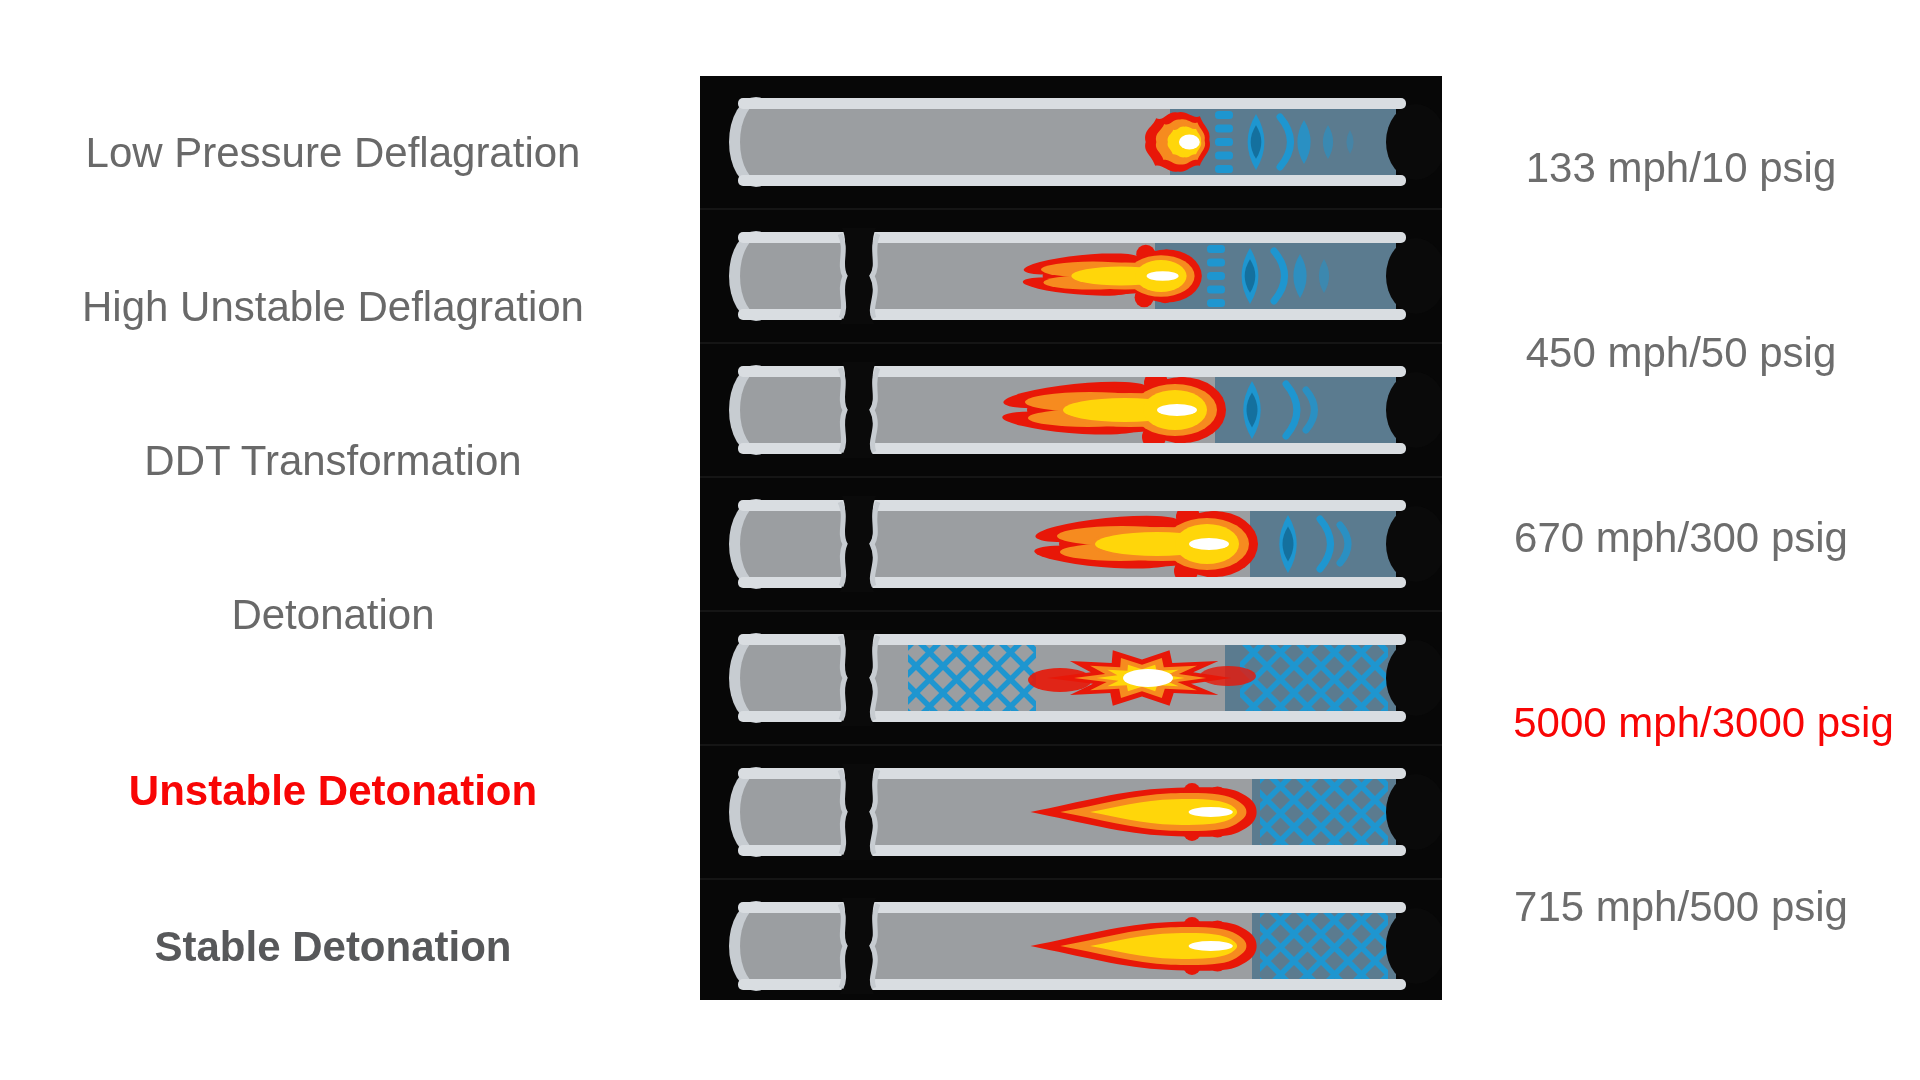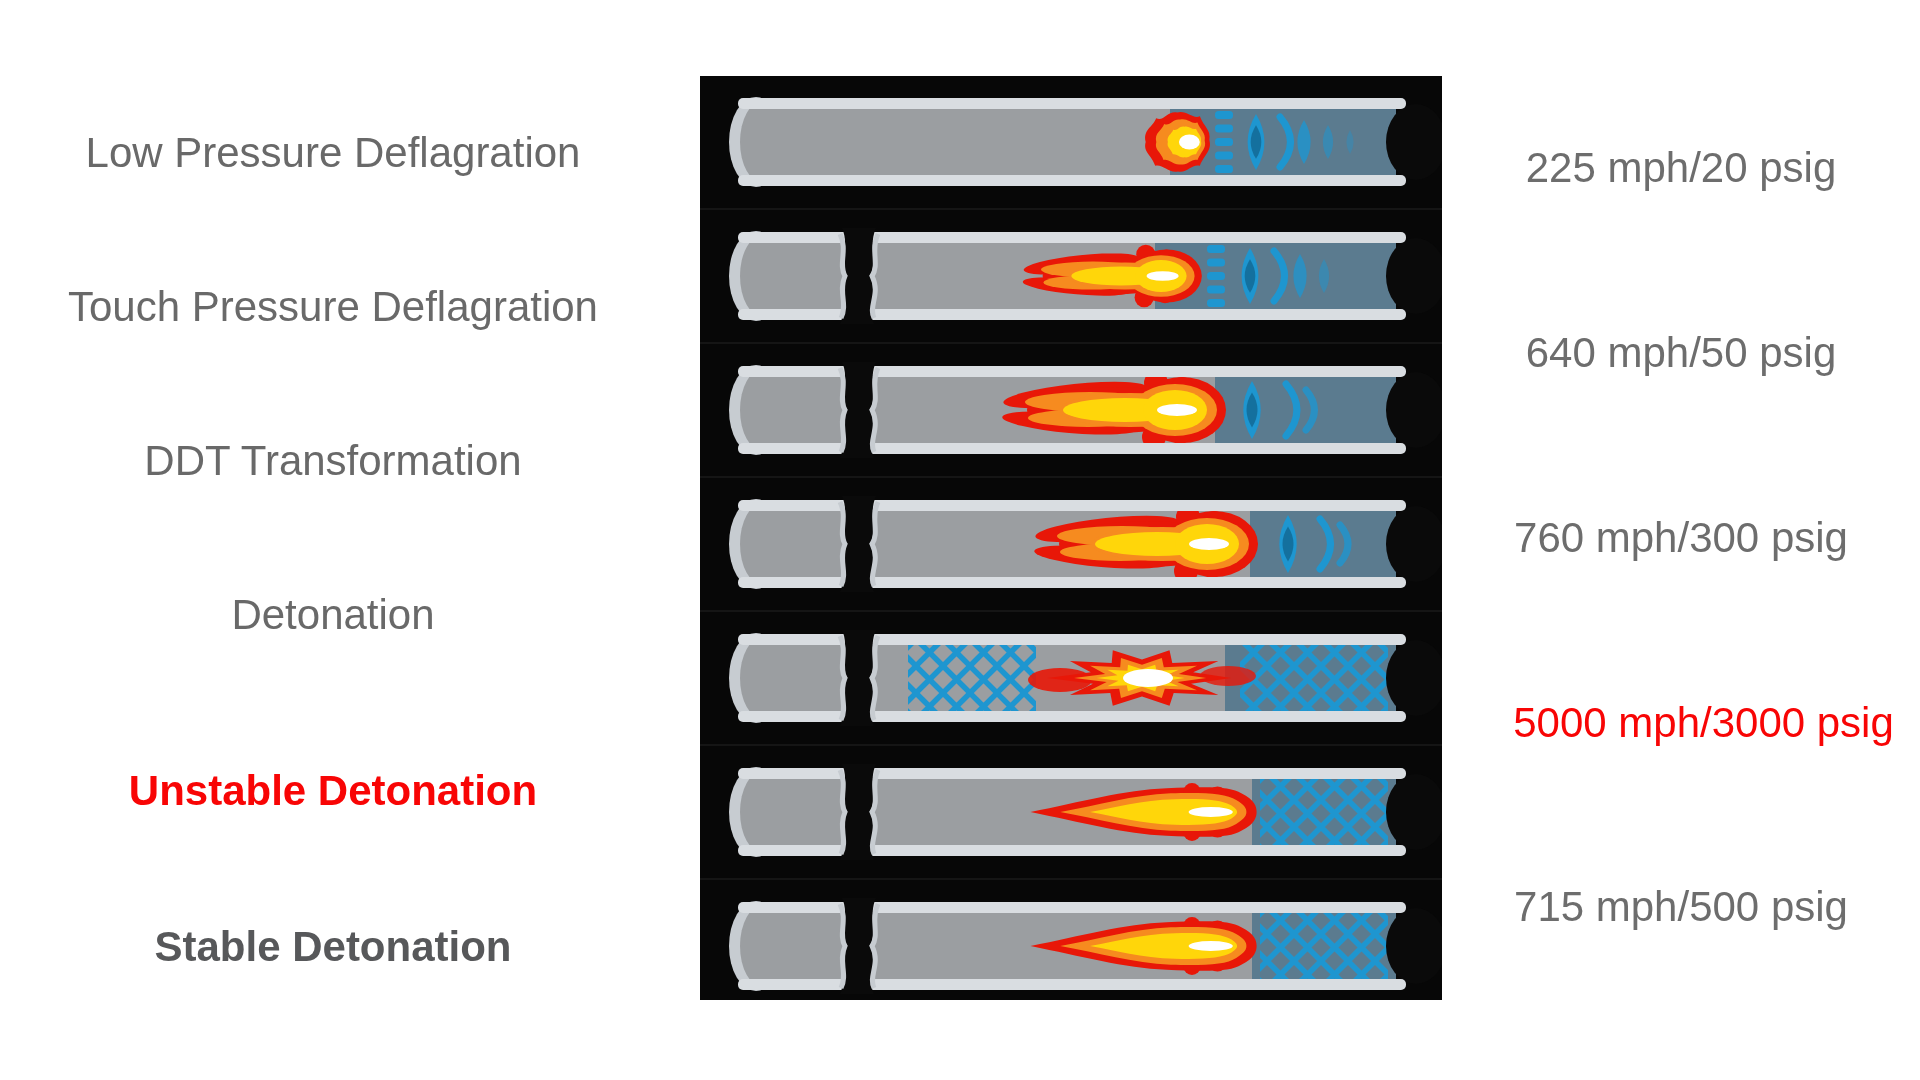--- a/index.html
+++ b/index.html
@@ -24,21 +24,21 @@
   svg{display:block;}
 </style>
 </head>
 <body>
 
 <div class="col col-labels" id="col-labels">
     <div class="cell">
       <span class="stage-label ">Low Pressure Deflagration</span>
     </div>
     <div class="cell">
-      <span class="stage-label ">Touch Pressure Deflagration</span>
+      <span class="stage-label ">High Unstable Deflagration</span>
     </div>
     <div class="cell">
       <span class="stage-label ">DDT Transformation</span>
     </div>
     <div class="cell">
       <span class="stage-label ">Detonation</span>
     </div>
     <div class="cell">
       <span class="stage-label alert">Unstable Detonation</span>
     </div>
@@ -325,27 +325,27 @@
         <g>
           <path d="M 142 18 L 176 18 C 168 36 178 50 170 66 C 179 84 166 96 174 114 L 140 114 C 148 96 138 82 146 66 C 139 50 150 36 142 18 Z" fill="#0a0a0a"></path>
           <path d="M 140 24 C 148 40 138 54 145 66 C 138 82 148 94 141 108" stroke="#c7ccd1" stroke-width="5" fill="none"></path>
           <path d="M 178 24 C 170 40 180 54 172 66 C 181 84 168 96 174 108" stroke="#c7ccd1" stroke-width="5" fill="none"></path>
         </g>
       </svg>
     </div>
   </div>
 <div class="col col-values" id="col-values">
     <div class="cell">
-      <span class="stage-value ">225 mph/20 psig</span>
-    </div>
-    <div class="cell">
-      <span class="stage-value ">640 mph/50 psig</span>
-    </div>
-    <div class="cell">
-      <span class="stage-value ">760 mph/300 psig</span>
+      <span class="stage-value ">133 mph/10 psig</span>
+    </div>
+    <div class="cell">
+      <span class="stage-value ">450 mph/50 psig</span>
+    </div>
+    <div class="cell">
+      <span class="stage-value ">670 mph/300 psig</span>
     </div>
     <div class="cell">
       <span class="stage-value alert">5000 mph/3000 psig</span>
     </div>
     <div class="cell">
       <span class="stage-value ">715 mph/500 psig</span>
     </div>
   </div>
 
 </body></html>

